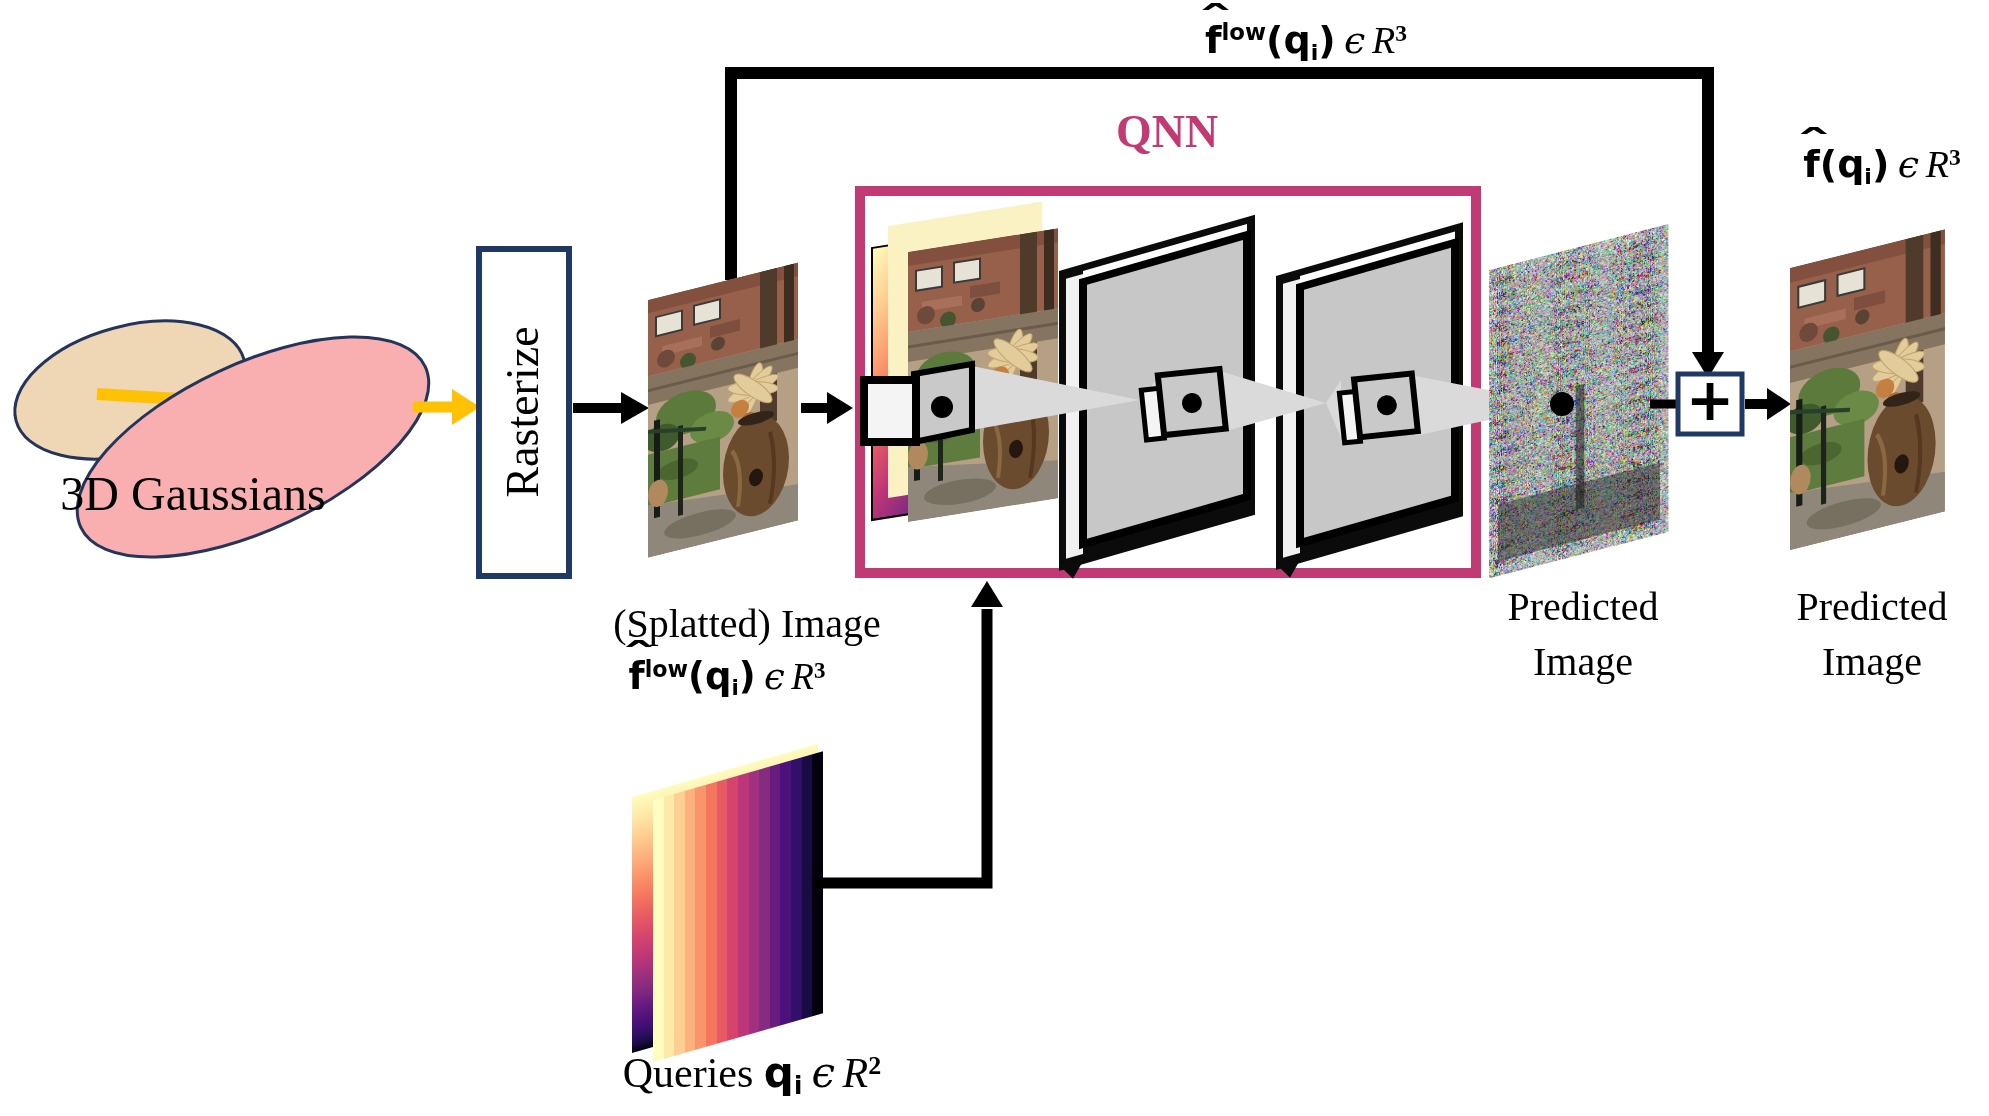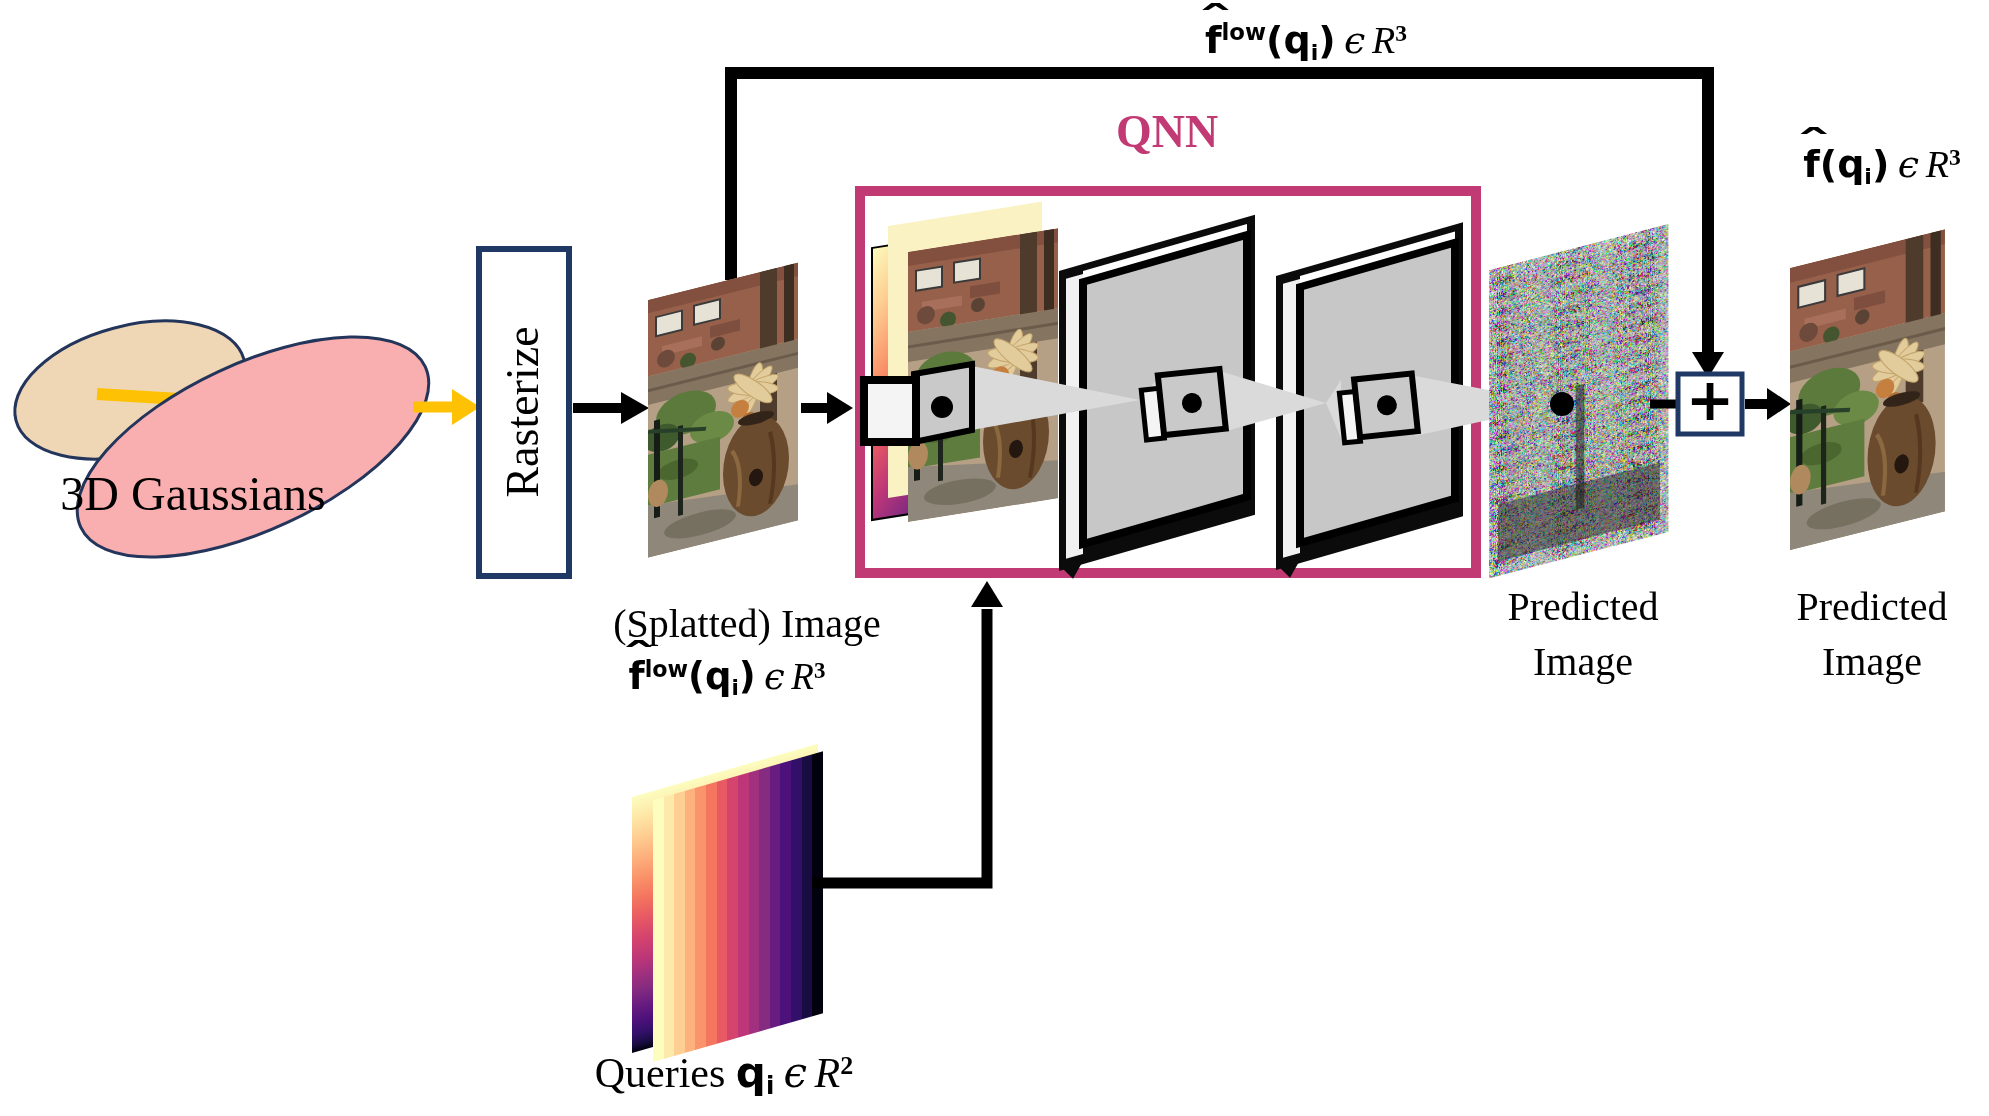--- a/index.html
+++ b/index.html
@@ -24,21 +24,21 @@
                 transform:scaleX(1.9);font-weight:700;}
   .formula sup.lowsup{font-size:0.60em;vertical-align:0.55em;font-weight:700;letter-spacing:0;}
   .formula .par{font-weight:700;}
   .formula .qb{font-weight:800;}
   .formula sub{font-size:0.58em;vertical-align:-0.30em;font-weight:700;}
   .formula .eps{font-family:"DejaVu Serif","Liberation Serif",serif;font-style:italic;
                 font-weight:400;padding:0 0.18em 0 0.22em;}
   .formula .rset{font-family:"Liberation Serif","DejaVu Serif",serif;font-style:italic;font-weight:500;}
   .formula sup.rexp{font-size:0.62em;vertical-align:0.5em;font-family:"Liberation Serif",serif;font-weight:600;}
   .queries-word{font-family:"Liberation Serif","DejaVu Serif",serif;font-weight:400;padding-right:0.25em;}
-  .f42{font-size:42px;}
+  .f42{font-size:42px;margin-left:28px;}
 </style>
 </head>
 <body>
 
 <div id="canvas">
 
 <svg width="1989" height="1116" viewBox="0 0 1989 1116">
   <defs>
 
     <linearGradient id="magmaH" x1="0" y1="0" x2="1" y2="0">

